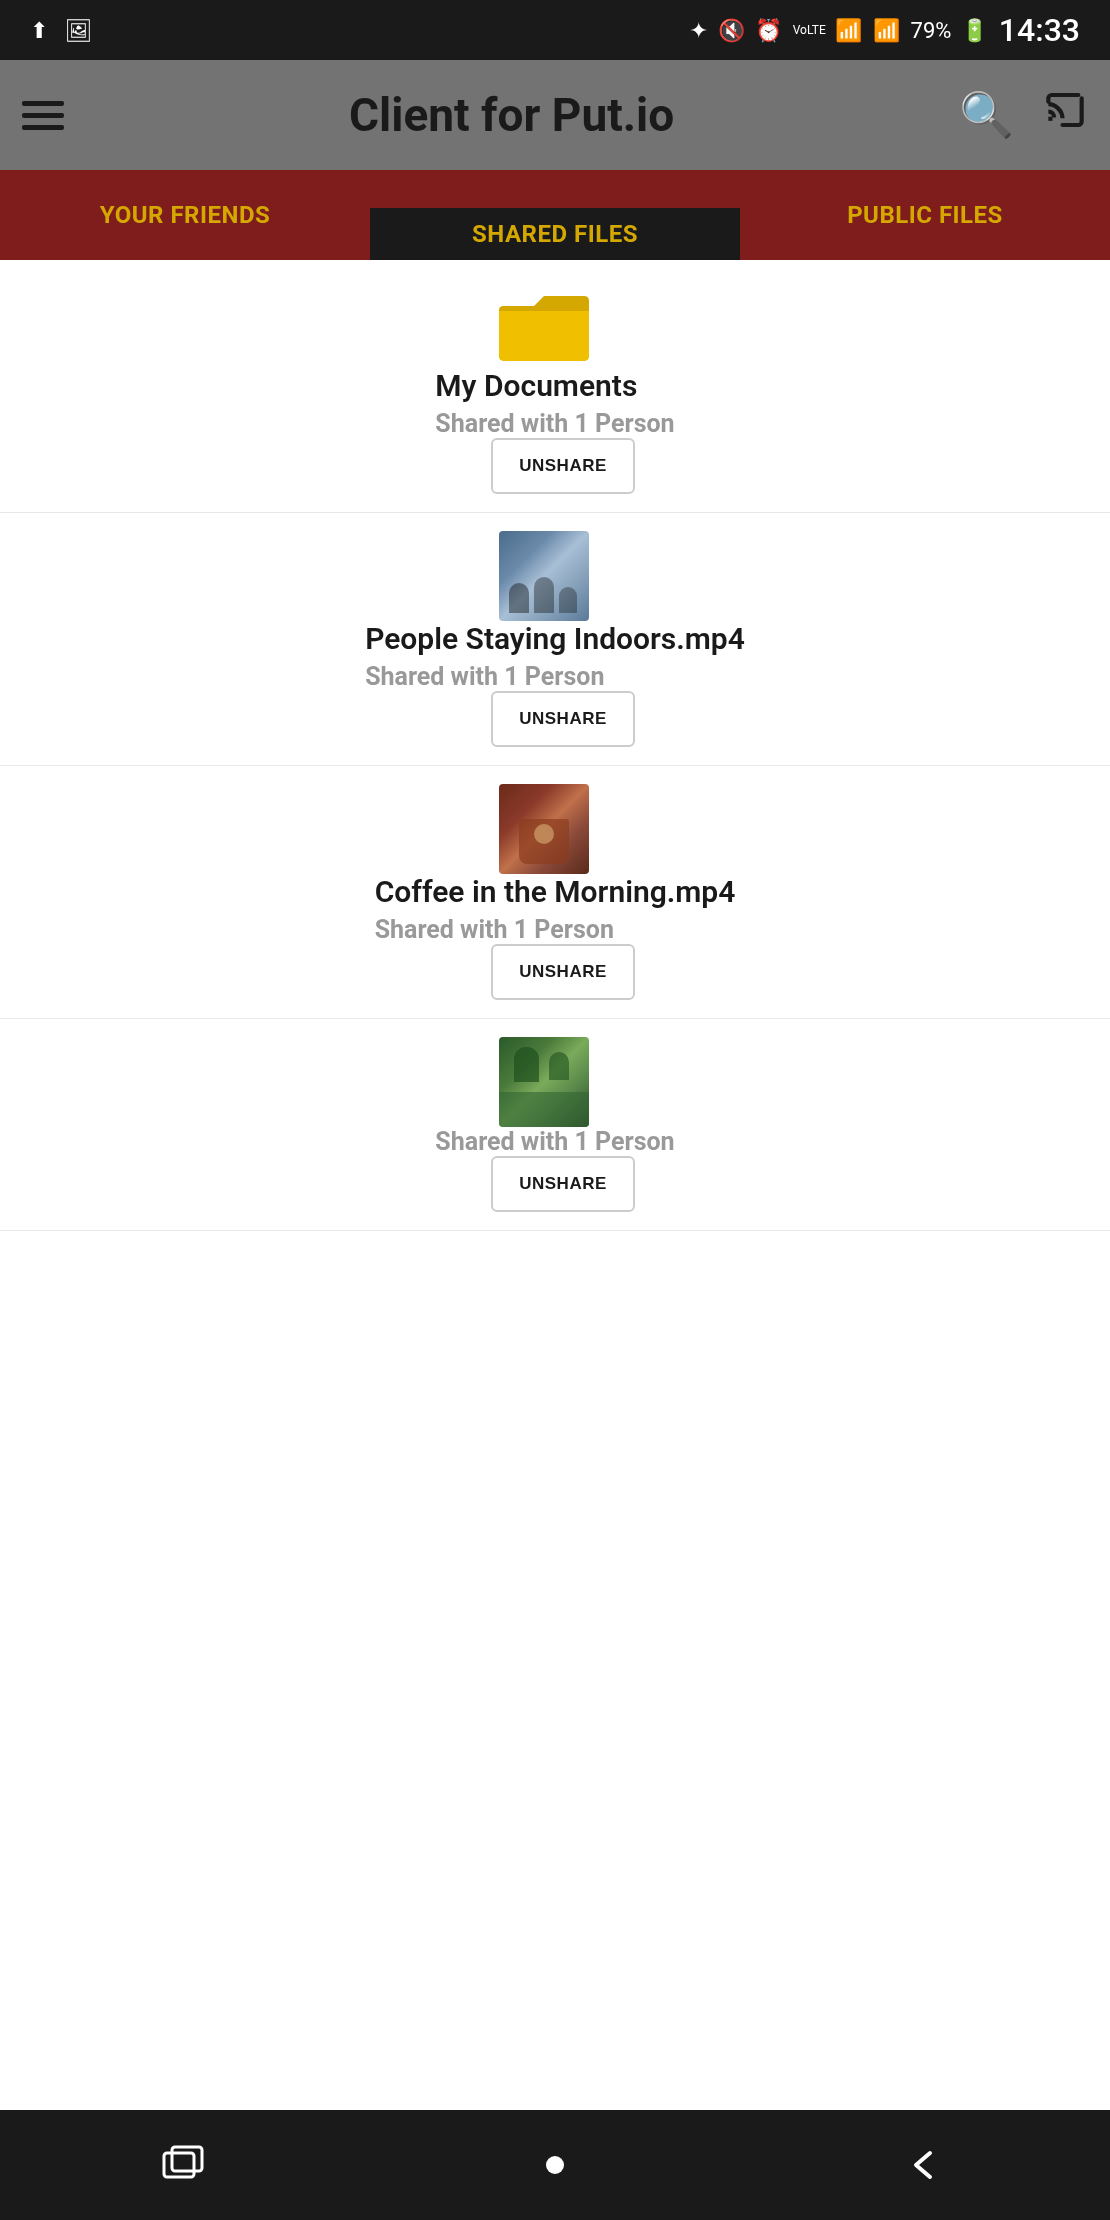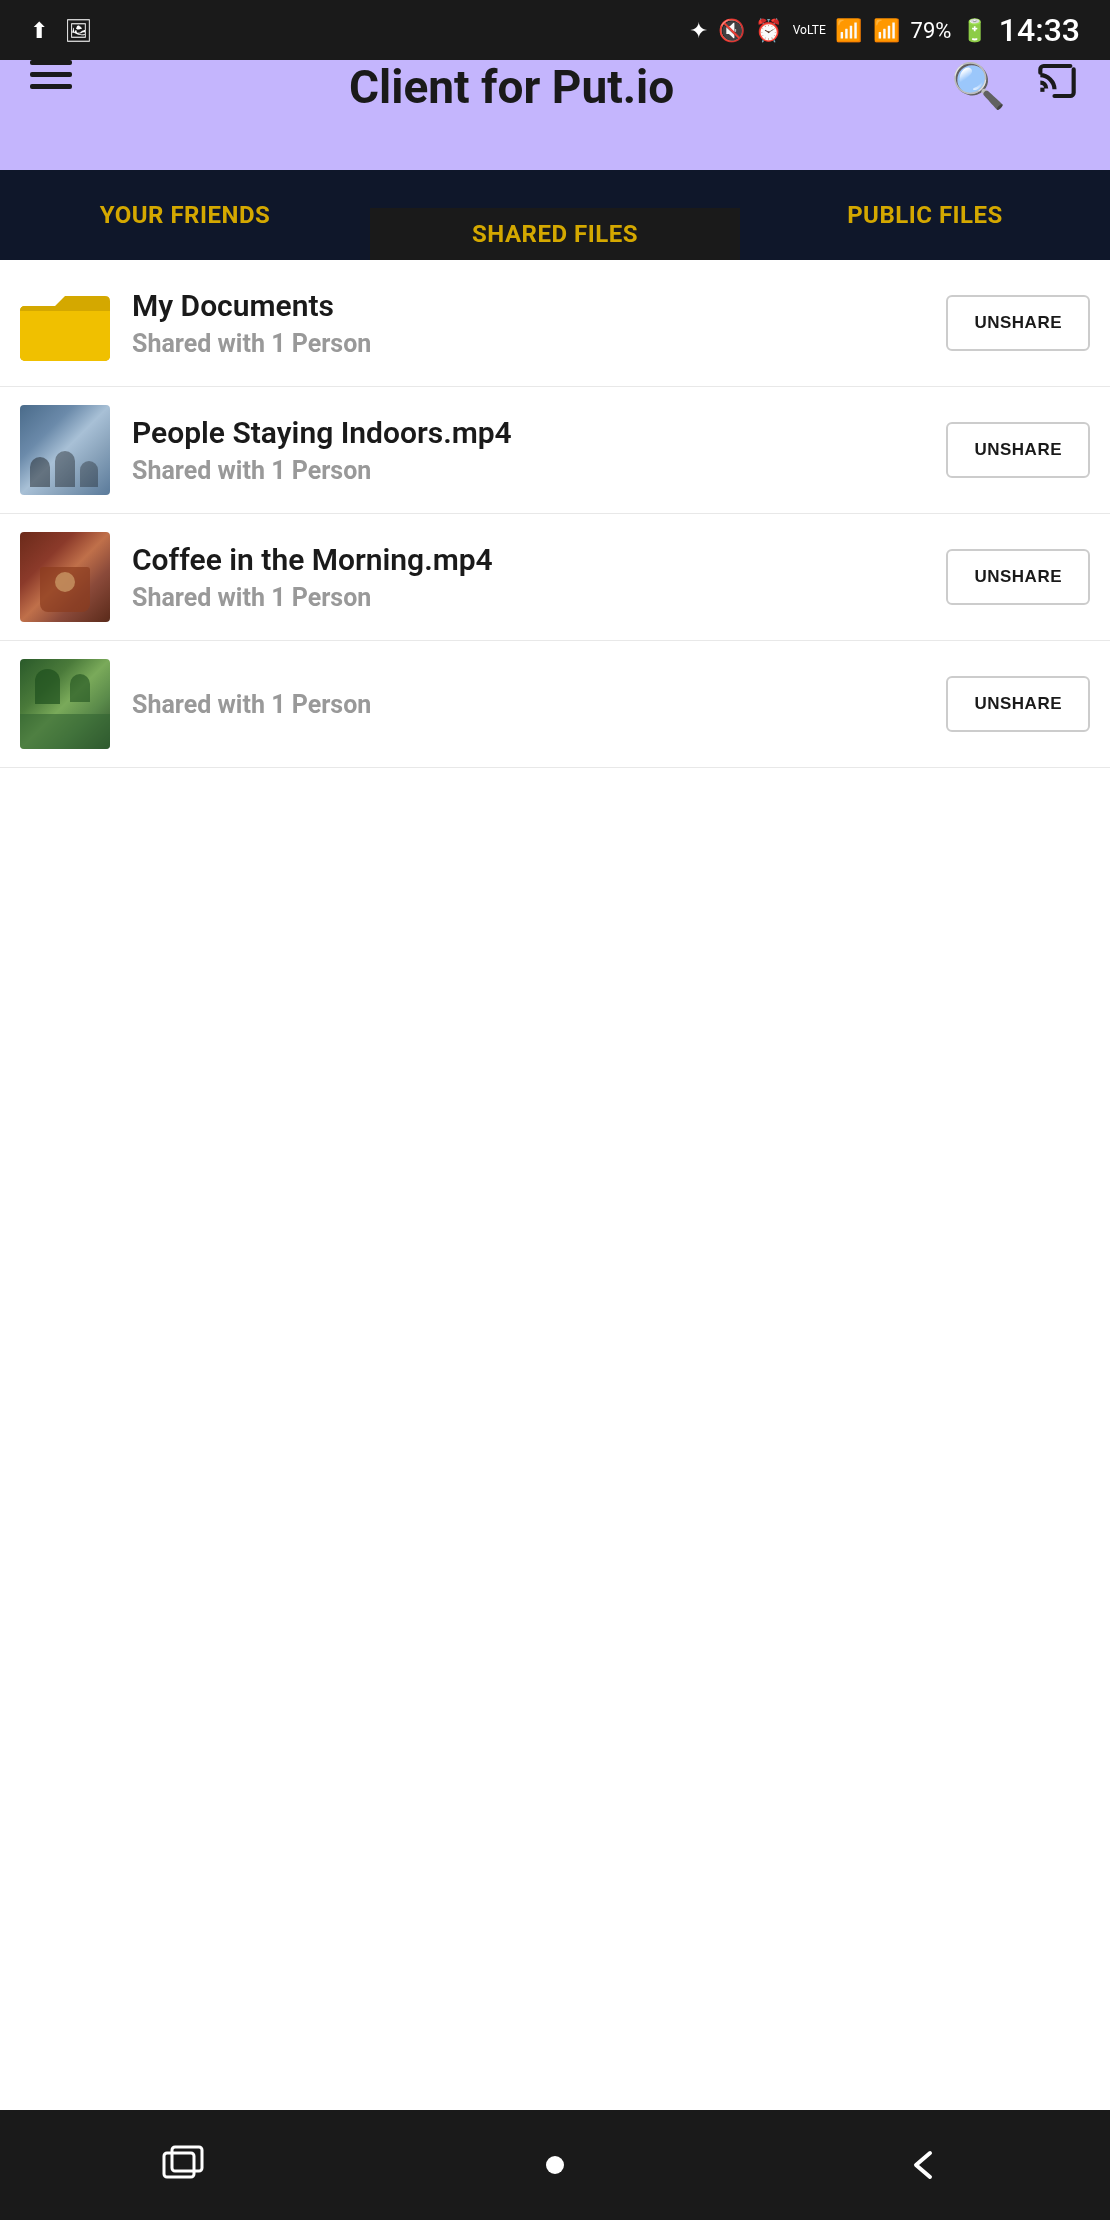--- a/index.html
+++ b/index.html
@@ -46,26 +46,26 @@
     }
 
     .status-time {
       color: #fff;
       font-size: 32px;
       font-weight: 500;
     }
 
     
     .app-header {
-      background: #c4b5fd;
+      background: #737373;
       height: 110px;
       display: flex;
-      align-items: flex-start;
+      align-items: center;
       justify-content: space-between;
-      padding: 0 30px;
+      padding: 0 22px;
       flex-shrink: 0;
     }
 
     .header-menu-icon {
       font-size: 44px;
       color: #1a1a1a;
       cursor: pointer;
       line-height: 1;
       display: flex;
       flex-direction: column;
@@ -99,21 +99,21 @@
       cursor: pointer;
     }
 
     .cast-icon-svg {
       width: 46px;
       height: 40px;
     }
 
     
     .tab-nav {
-      background: #0f172a;
+      background: #7f1d1d;
       height: 90px;
       display: flex;
       align-items: stretch;
       flex-shrink: 0;
     }
 
     .tab-item {
       flex: 1;
       display: flex;
       align-items: center;
@@ -139,20 +139,21 @@
       background: #fff;
       overflow: hidden;
     }
 
     .file-item {
       display: flex;
       align-items: center;
       padding: 18px 20px;
       border-bottom: 1px solid #e8e8e8;
       min-height: 115px;
+      flex-direction: column;
     }
 
     .file-thumb {
       width: 90px;
       height: 90px;
       flex-shrink: 0;
       margin-right: 22px;
       display: flex;
       align-items: center;
       justify-content: center;

